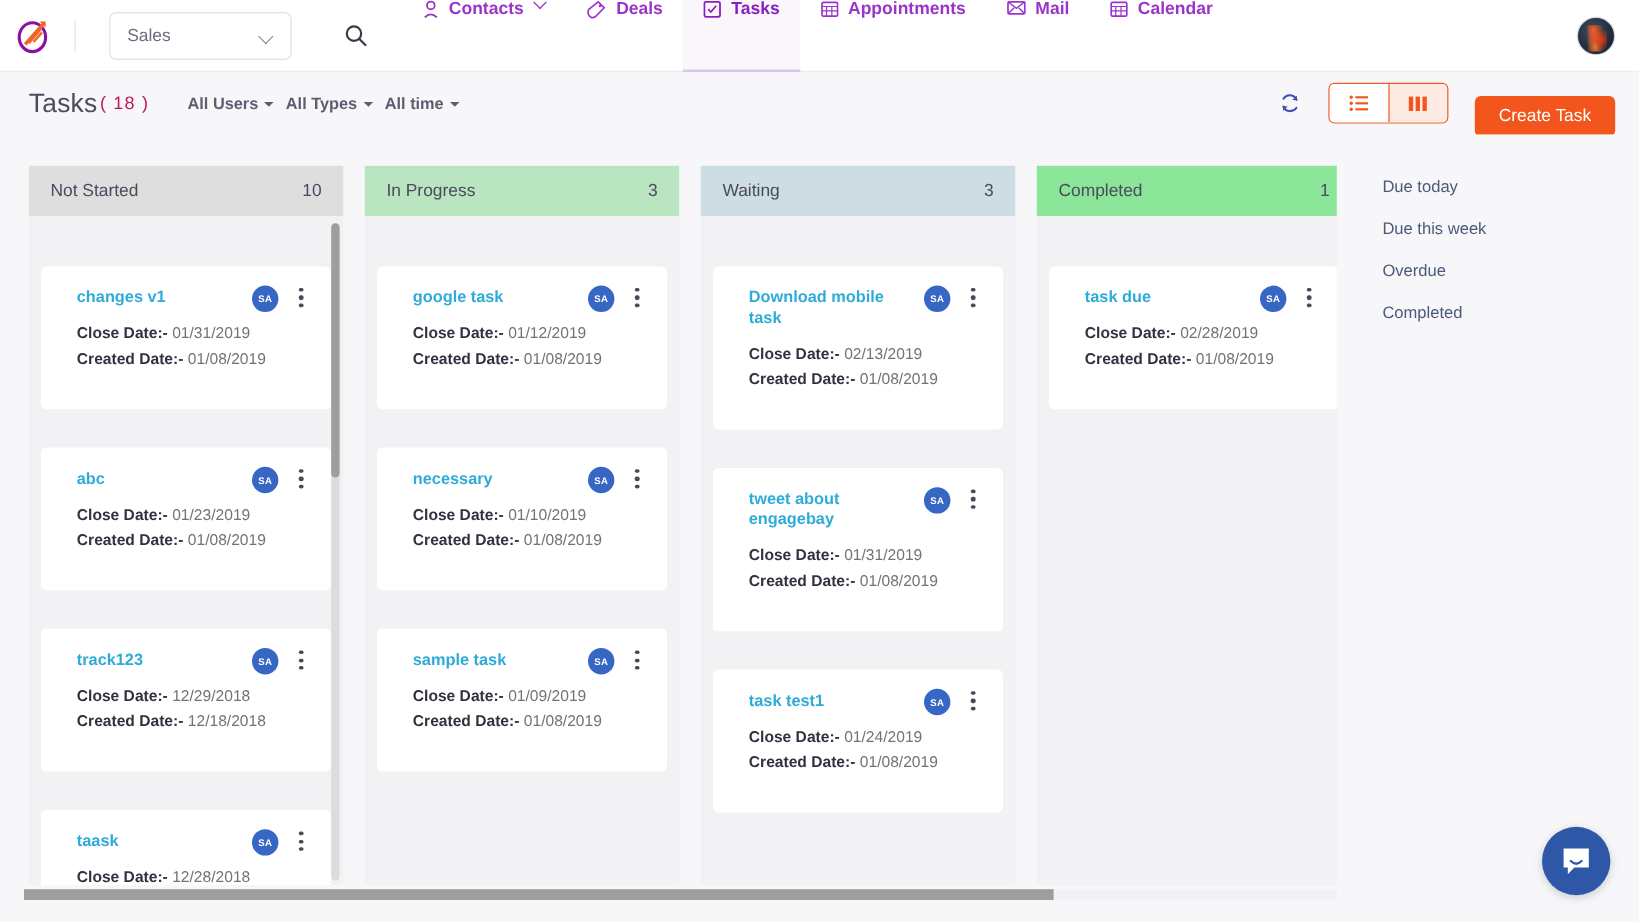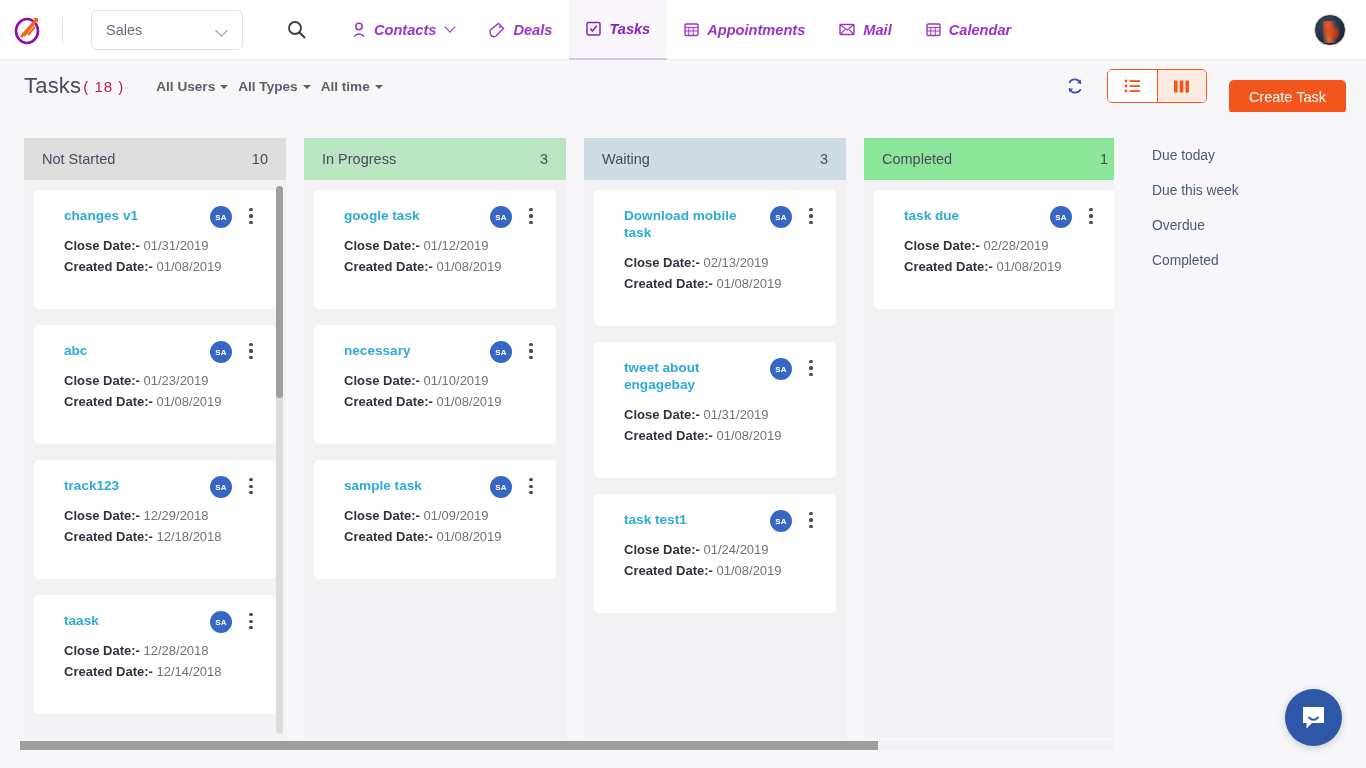--- a/index.html
+++ b/index.html
@@ -58,30 +58,29 @@
     width: 30px; height: 30px;
     display: flex; align-items: center; justify-content: center;
     cursor: pointer;
   }
   .nav-items {
     display: flex; align-items: center;
     height: 60px;
     margin-left: 24px;
   }
   .nav-item {
-    display: flex; align-items: center;
+    display: flex; align-items: flex-start;
     gap: 8px;
     height: 60px;
     padding: 0 17px;
     cursor: pointer;
     color: #9b34c9;
     font-size: 14.6px;
     font-weight: bold;
     white-space: nowrap;
-    font-style: italic;
   }
   .nav-item.active {
     background: #faf7fc;
     color: #8a1fbd;
     border-bottom: 2px solid #d9c6e6;
   }
   .nav-item .ico { display: flex; align-items: center; }
   .nav-caret {
     width: 9px; height: 9px;
     position: relative; margin-left: 2px;
@@ -211,20 +210,21 @@
     overflow: hidden;
   }
   .card {
     background: #ffffff;
     border-radius: 5px;
     padding: 18px 18px 32px 30px;
     margin-bottom: 16px;
     position: relative;
     min-height: 110px;
     cursor: pointer;
+    margin-top: 32px;
   }
   .card-title {
     font-size: 13.6px;
     color: #2eabd8;
     font-weight: bold;
     margin-bottom: 11px;
     padding-right: 58px;
     line-height: 1.25;
   }
   .card-row {

